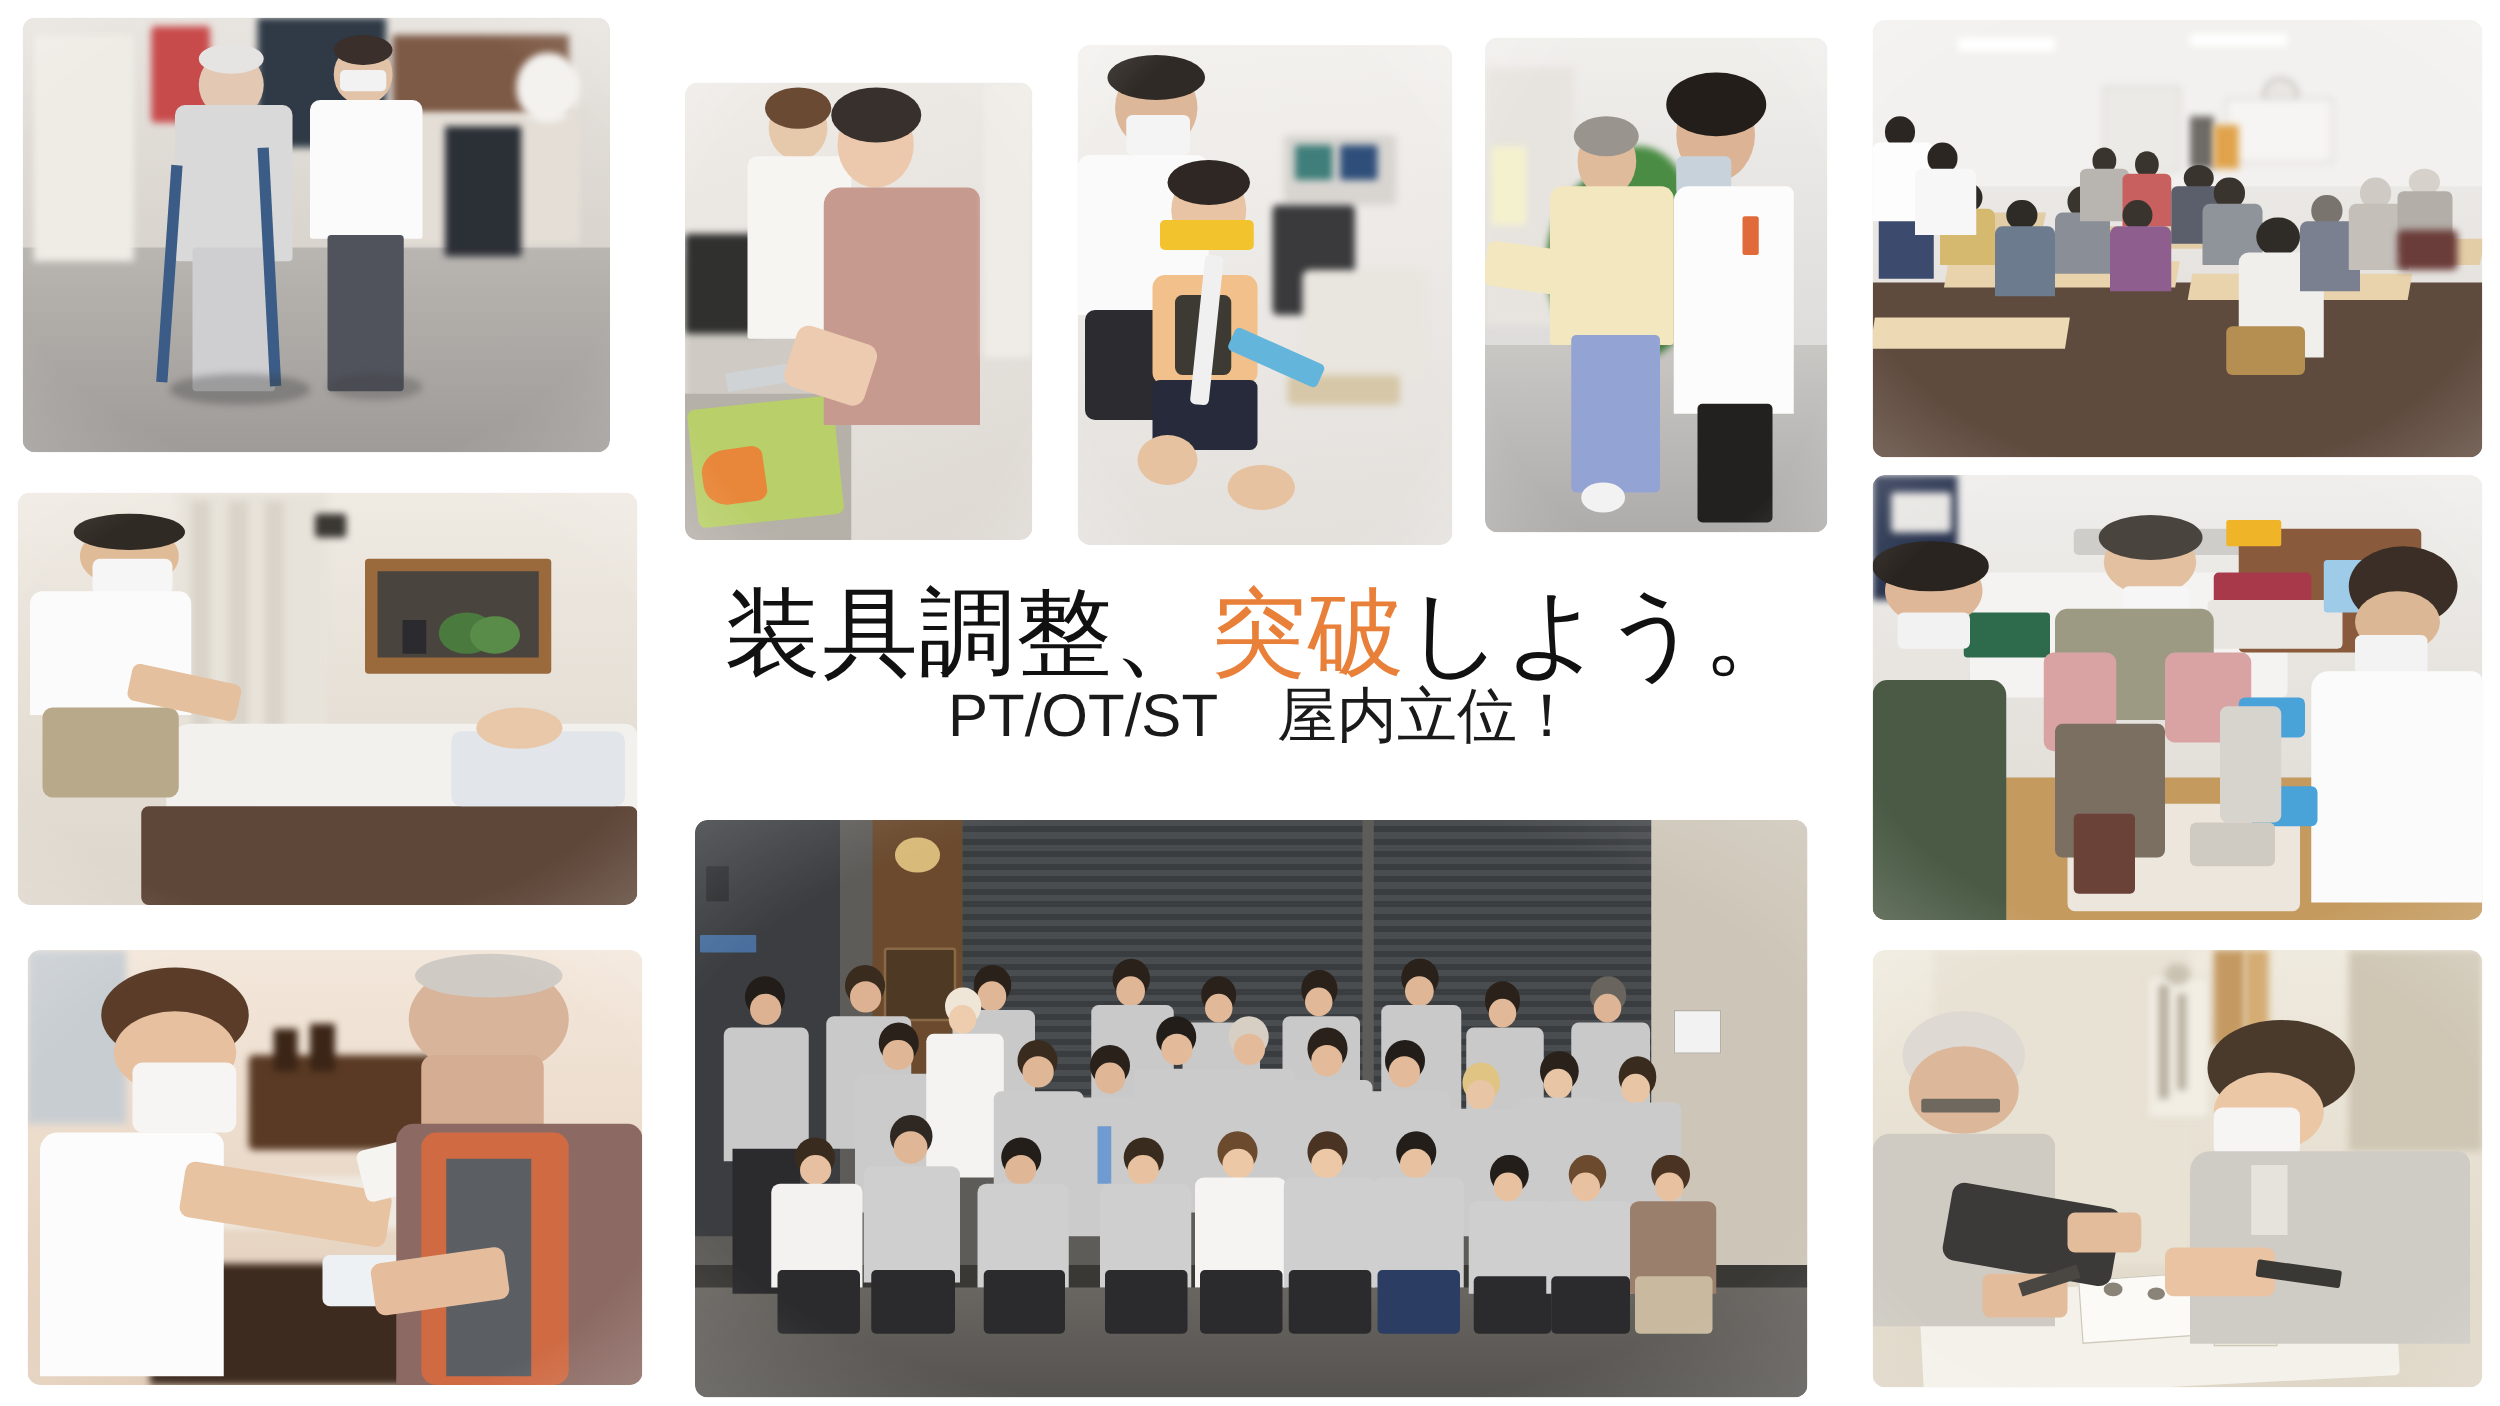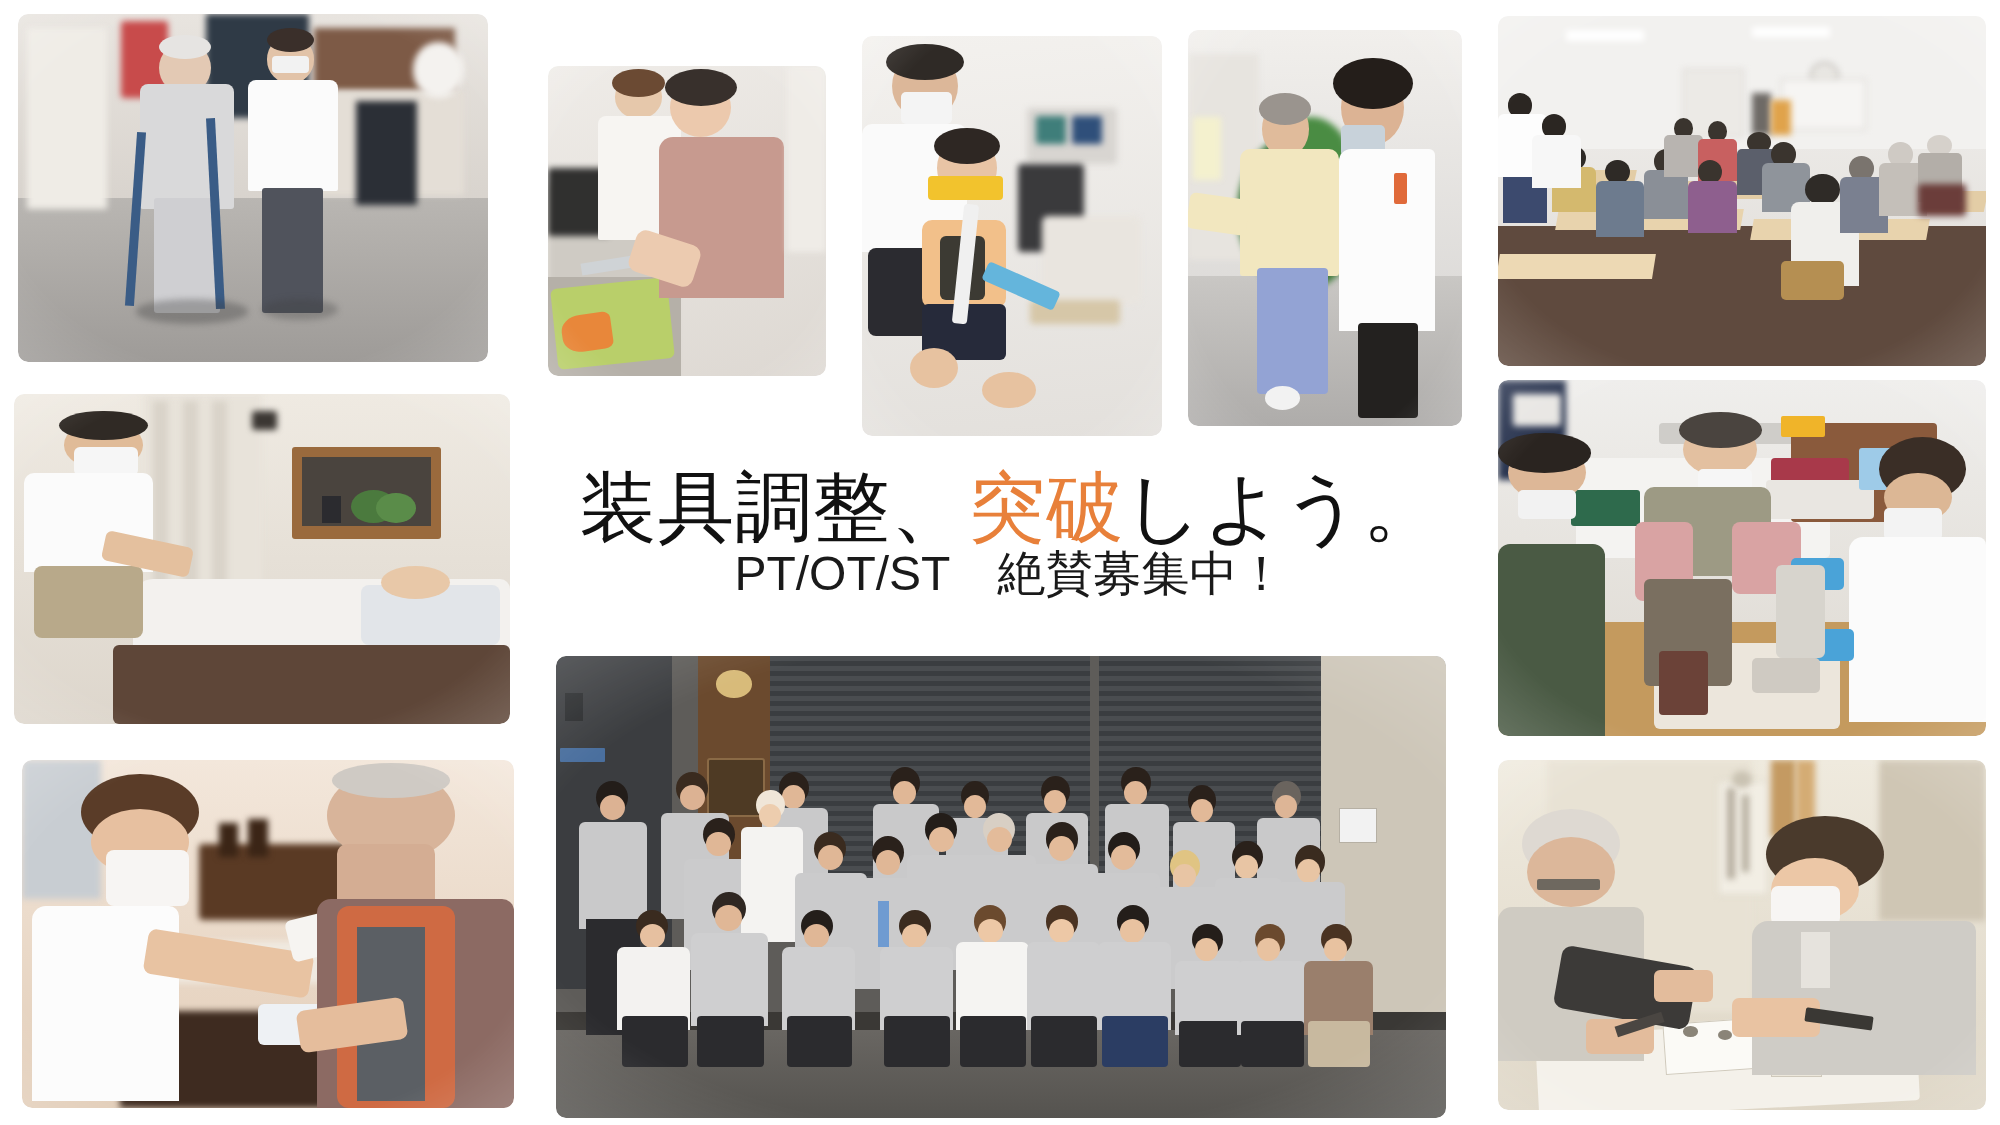--- a/index.html
+++ b/index.html
@@ -105,21 +105,21 @@
       <div class="blob" style="left:53%;top:4%;width:10%;height:7%;background:#3a2f2a;"></div>
       <div class="rect" style="left:54%;top:12%;width:8%;height:5%;background:#f2f2f2;border-radius:4px;"></div>
       <div class="rect" style="left:49%;top:19%;width:19%;height:32%;background:#fbfbfb;border-radius:8px 8px 2px 2px;"></div>
       <div class="rect" style="left:52%;top:50%;width:13%;height:36%;background:#50535c;border-radius:3px;"></div>
       <div class="blob soft" style="left:25%;top:82%;width:24%;height:7%;background:rgba(60,60,60,.35);"></div>
       <div class="blob soft" style="left:52%;top:82%;width:16%;height:6%;background:rgba(60,60,60,.3);"></div>
     </div>
     <div class="lbl">屋外歩行訓練</div>
   </div>
 
-  <div class="photo" style="left:548px; top:66px; width:278px; height:310px;">
+  <div class="photo" style="left:548px; top:66px; width:278px; height:366px;">
     <div class="scene" aria-hidden="true">
       <div class="rect" style="left:0;top:0;width:100%;height:100%;background:linear-gradient(160deg,#efece8,#ddd8d2);"></div>
       <div class="rect soft" style="left:0;top:38%;width:46%;height:62%;background:#cfcbc4;"></div>
       <div class="rect soft" style="left:0;top:33%;width:22%;height:22%;background:#30302f;border-radius:3px;"></div>
       <div class="rect" style="left:0;top:68%;width:48%;height:32%;background:#b5b0a8;"></div>
       <div class="rect" style="left:2%;top:70%;width:42%;height:26%;background:#b9cf6a;border-radius:6px;transform:rotate(-6deg);"></div>
       <div class="rect" style="left:5%;top:80%;width:18%;height:12%;background:#e8873a;border-radius:40% 18% 18% 40%;transform:rotate(-8deg);"></div>
       <div class="rect" style="left:12%;top:62%;width:26%;height:4%;background:#cfd3d6;transform:rotate(-9deg);"></div>
 
       <div class="blob" style="left:24%;top:3%;width:17%;height:14%;background:#e6c8ab;"></div>
@@ -538,16 +538,16 @@
       <div class="rect" style="left:52%;top:46%;width:46%;height:44%;background:#cfccc6;border-radius:16px 10px 0 0;"></div>
       <div class="rect" style="left:62%;top:49%;width:6%;height:16%;background:#e6e3dd;"></div>
       <div class="rect" style="left:48%;top:68%;width:18%;height:11%;background:#e9c3a2;border-radius:7px;"></div>
       <div class="rect" style="left:63%;top:72%;width:14%;height:4%;background:#3a3834;border-radius:2px;transform:rotate(8deg);"></div>
     </div>
     <div class="lbl">認知・机上課題訓練</div>
   </div>
 
   <div id="headline-block">
     <div id="headline"><span>装具調整、</span><span class="accent" style="color: rgb(232, 128, 58);">突破</span><span>しよう。</span></div>
-    <div id="sub-roles">PT/OT/ST　絶賛募集中！</div>
+    <div id="sub-roles">PT/OT/ST　屋内立位！</div>
   </div>
 
 </div>
 
 </body></html>

